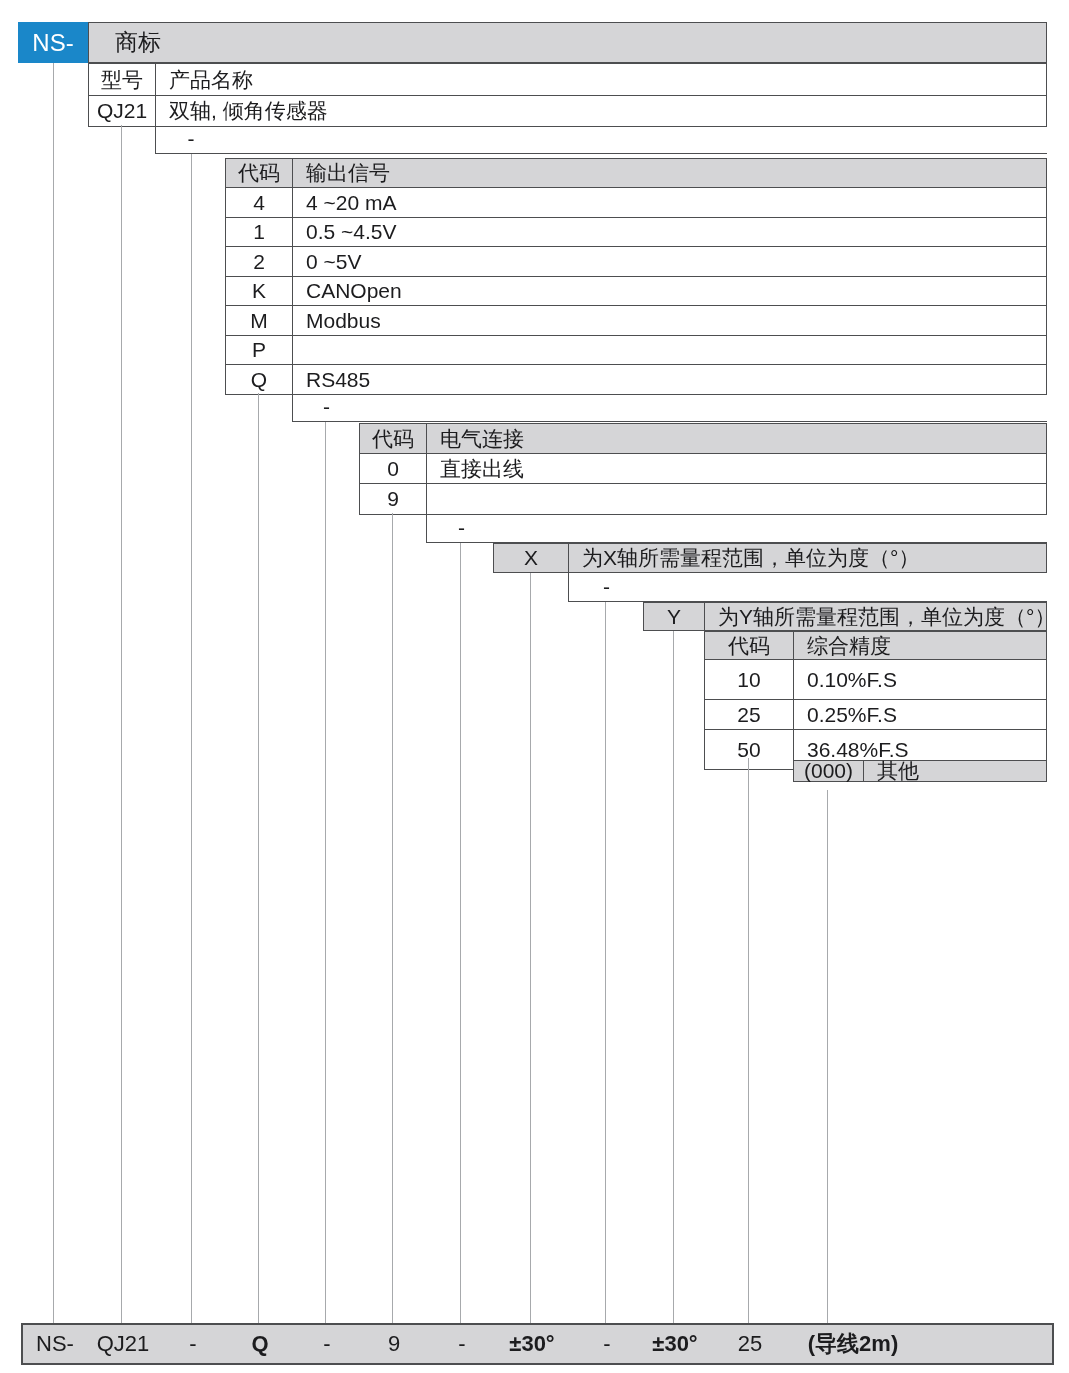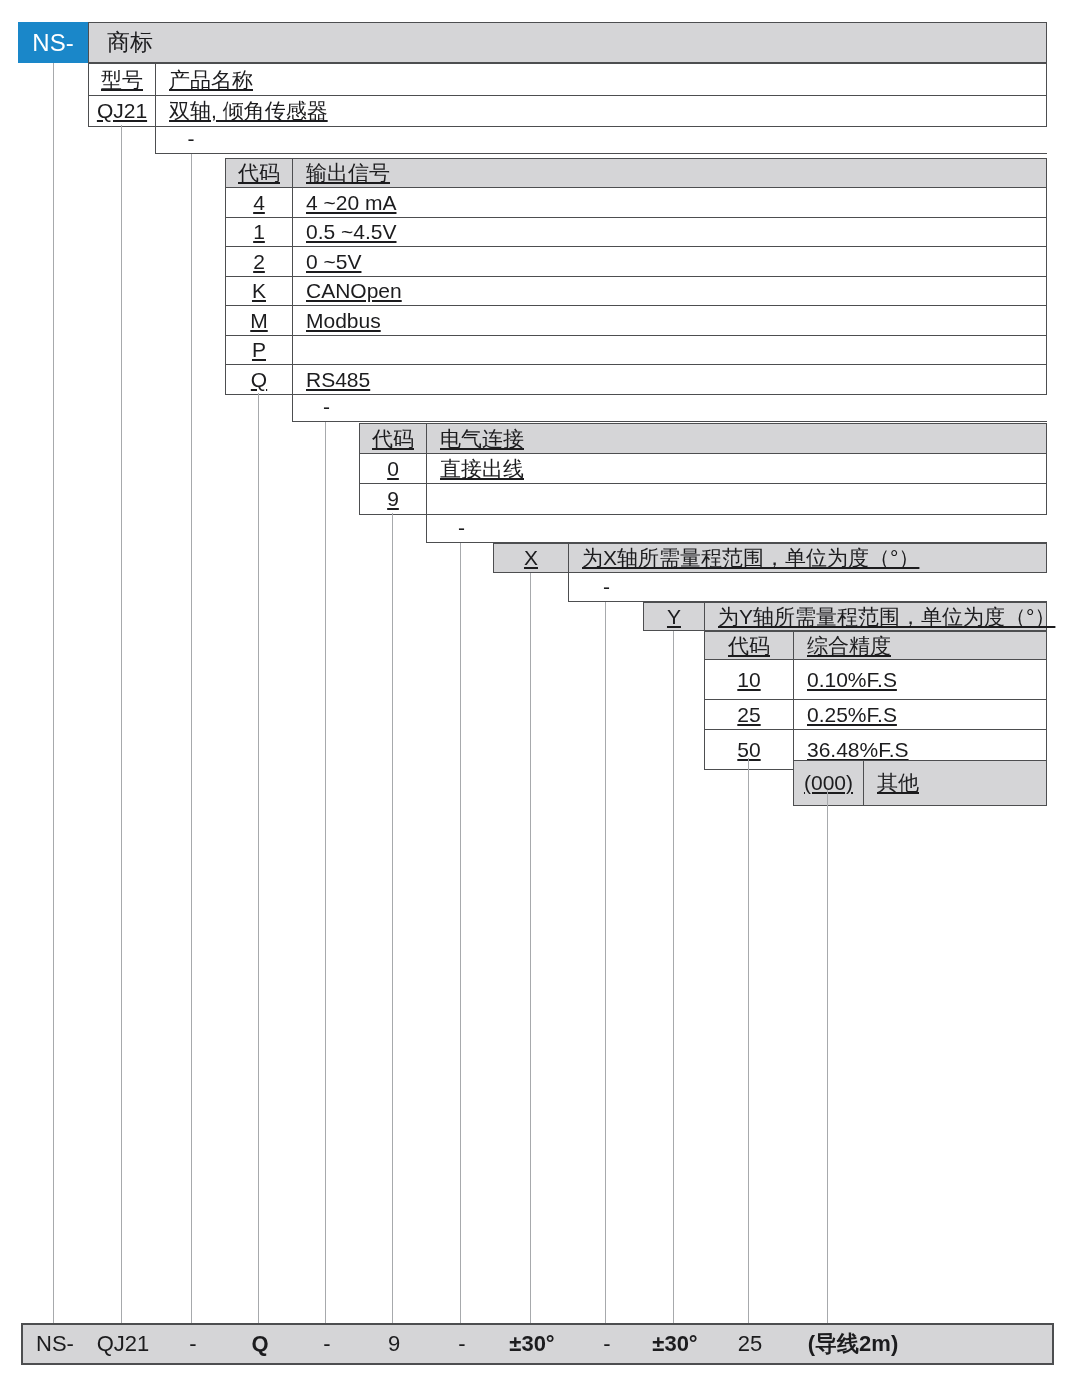--- a/index.html
+++ b/index.html
@@ -10,28 +10,28 @@
   .abs{position:absolute;box-sizing:border-box;}
   
   .blue-box{
     background:#1a87c9;color:#ffffff;font-size:24px;
     display:flex;align-items:center;justify-content:center;
   }
   
   .band{border:1px solid #4d4e50;background:#ffffff;}
   .gray{background:#d5d5d7;}
   .tbl{border:1px solid #4d4e50;background:#ffffff;}
-  .tr{display:flex;box-sizing:border-box;align-items:flex-start;white-space:nowrap;text-decoration:underline;}
+  .tr{display:flex;box-sizing:border-box;align-items:flex-start;white-space:nowrap;}
   .tr + .tr{border-top:1px solid #4d4e50;}
   .c1{box-sizing:border-box;height:100%;border-right:1px solid #4d4e50;
       display:flex;align-items:center;justify-content:center;flex:0 0 auto;}
   .c2{box-sizing:border-box;height:100%;display:flex;align-items:center;
       padding-left:13px;flex:1 1 auto;}
   .txt{font-size:21px;}
-  .trademark{display:flex;align-items:center;padding-left:18px;font-size:23px;}
+  .trademark{display:flex;align-items:center;padding-left:26px;font-size:23px;}
   
   .sep{border-left:1px solid #4d4e50;border-bottom:1px solid #4d4e50;background:transparent;
        display:flex;align-items:center;}
   .dash{display:block;text-align:center;font-size:21px;}
   
   .vline{position:absolute;width:1px;background:#a7a9ac;}
   
   .bottom-box{border:2px solid #4d4e50;background:#d5d5d7;}
   .bv{position:absolute;top:0;height:100%;display:flex;align-items:center;
       transform:translateX(-50%);font-size:22px;white-space:nowrap;}
@@ -152,21 +152,21 @@
       <div class="c1" style="width:89px">25</div>
       <div class="c2">0.25%F.S</div>
     </div>
     <div class="tr" style="height:40px">
       <div class="c1" style="width:89px">50</div>
       <div class="c2">36.48%F.S</div>
     </div>
   </div>
 
   <div class="abs tbl txt" style="left:793px;top:760px;width:254px">
-    <div class="tr gray" style="height:44px">
+    <div class="tr gray" style="height:20px">
       <div class="c1" style="width:70px">(000)</div>
       <div class="c2">其他</div>
     </div>
   </div>
 
   <div class="vline" style="left:53px;top:63px;height:1260px"></div>
   <div class="vline" style="left:121px;top:125px;height:1198px"></div>
   <div class="vline" style="left:191px;top:154px;height:1169px"></div>
   <div class="vline" style="left:258px;top:393px;height:930px"></div>
   <div class="vline" style="left:325px;top:422px;height:901px"></div>

